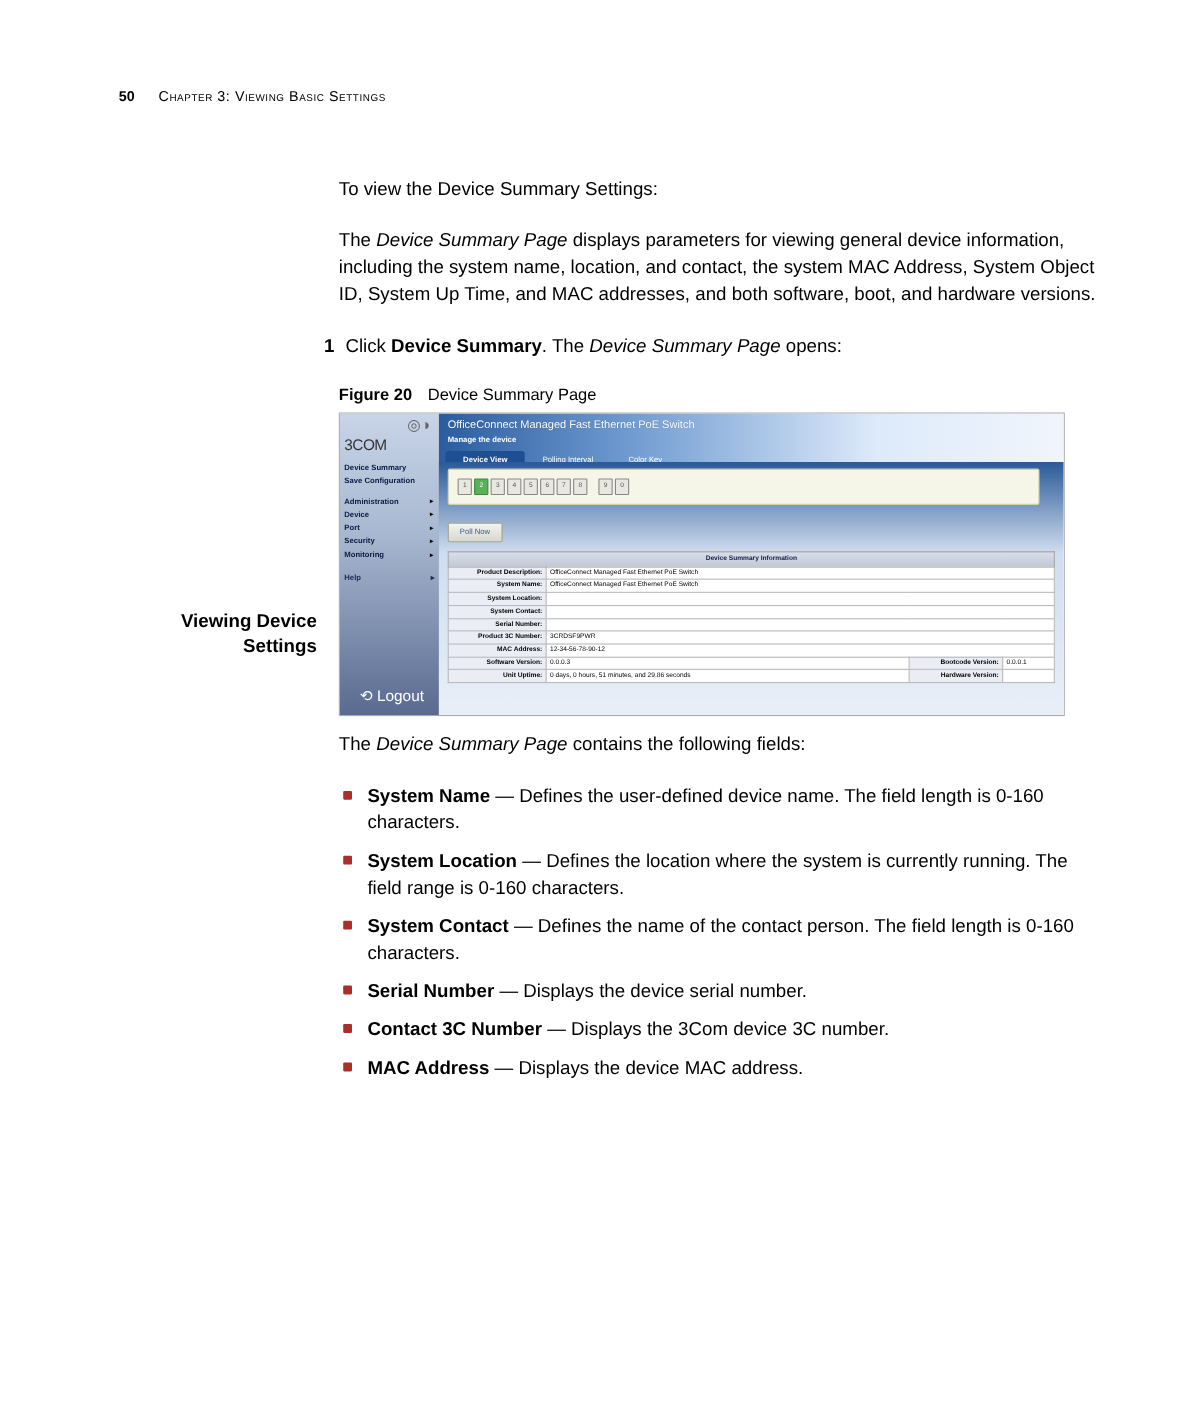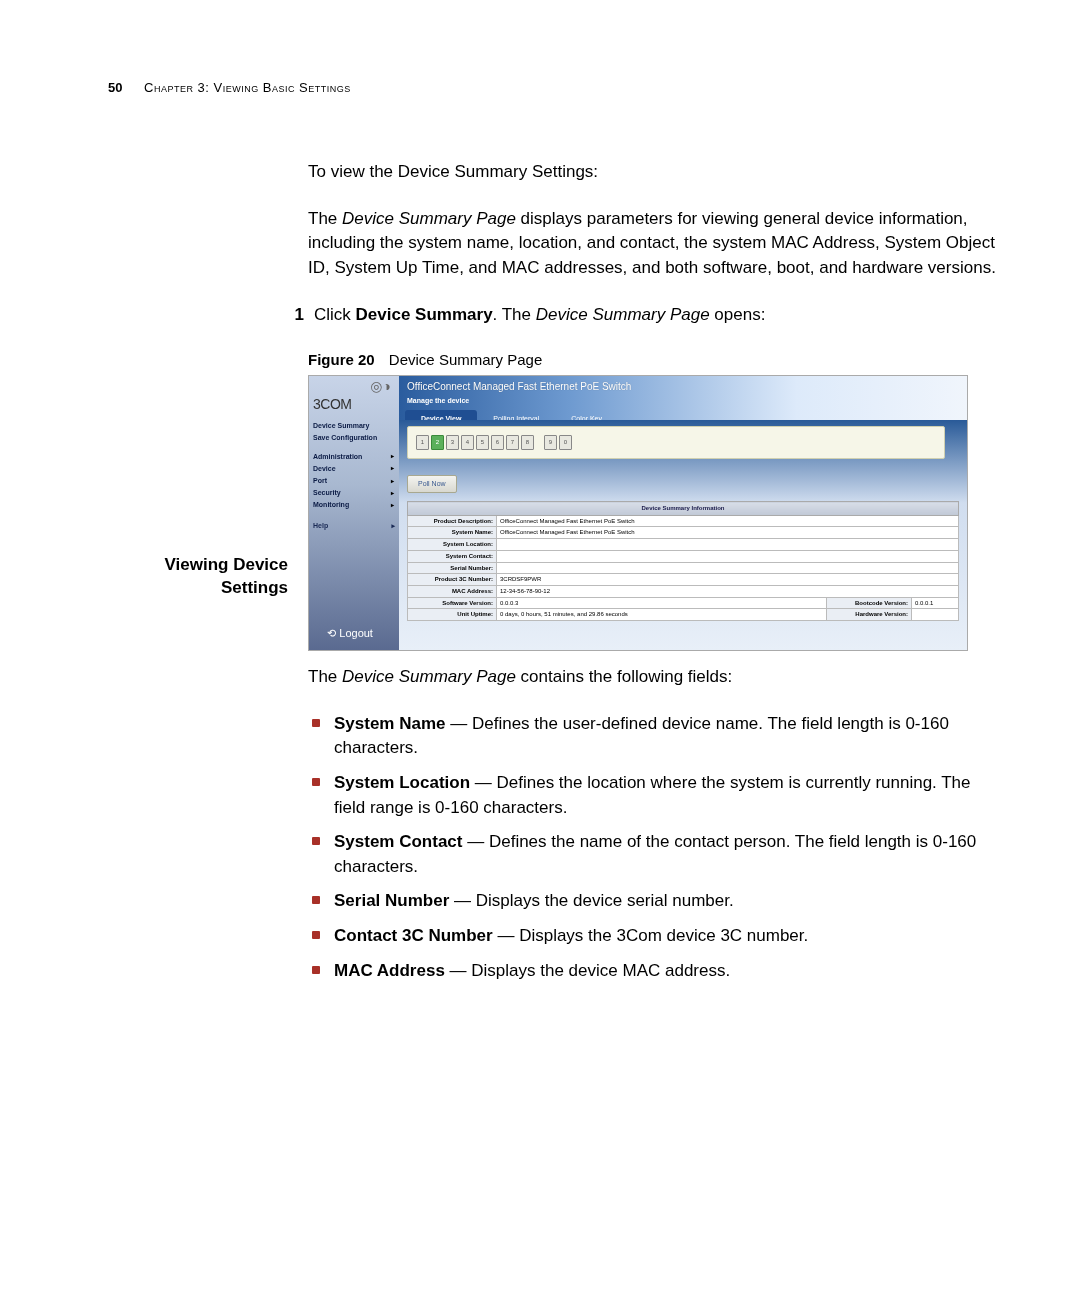--- a/index.html
+++ b/index.html
@@ -122,21 +122,21 @@
       display: flex;
       justify-content: space-between;
       margin-top: 10px;
       font-size: 7px;
       font-weight: bold;
     }
     .ss-logout {
       position: absolute;
       bottom: 8px;
       left: 18px;
-      font-size: 11px;
+      font-size: 14px;
       color: #fff;
     }
     .ss-main {
       flex: 1;
       background: linear-gradient(90deg, #2a5c9e 0%, #6e9ad0 30%, #ddeafa 70%, #f0f5fc 100%);
       position: relative;
     }
     .ss-header-title {
       font-size: 10px;
       color: #fff;

